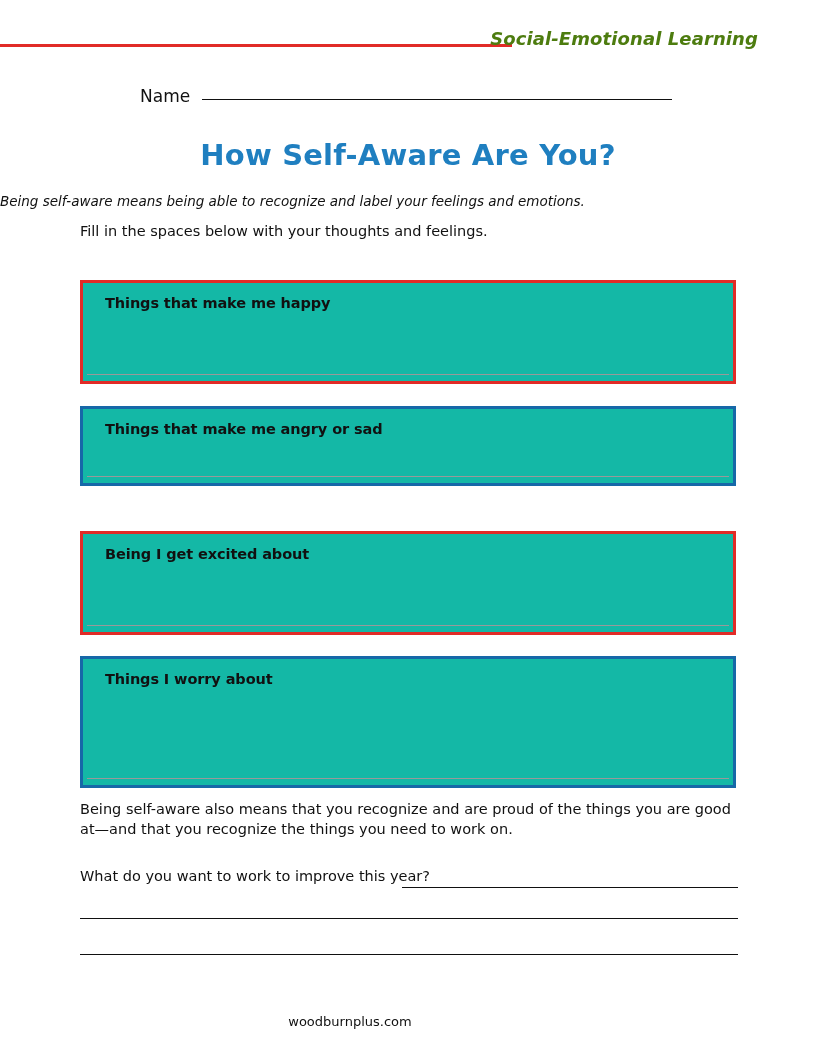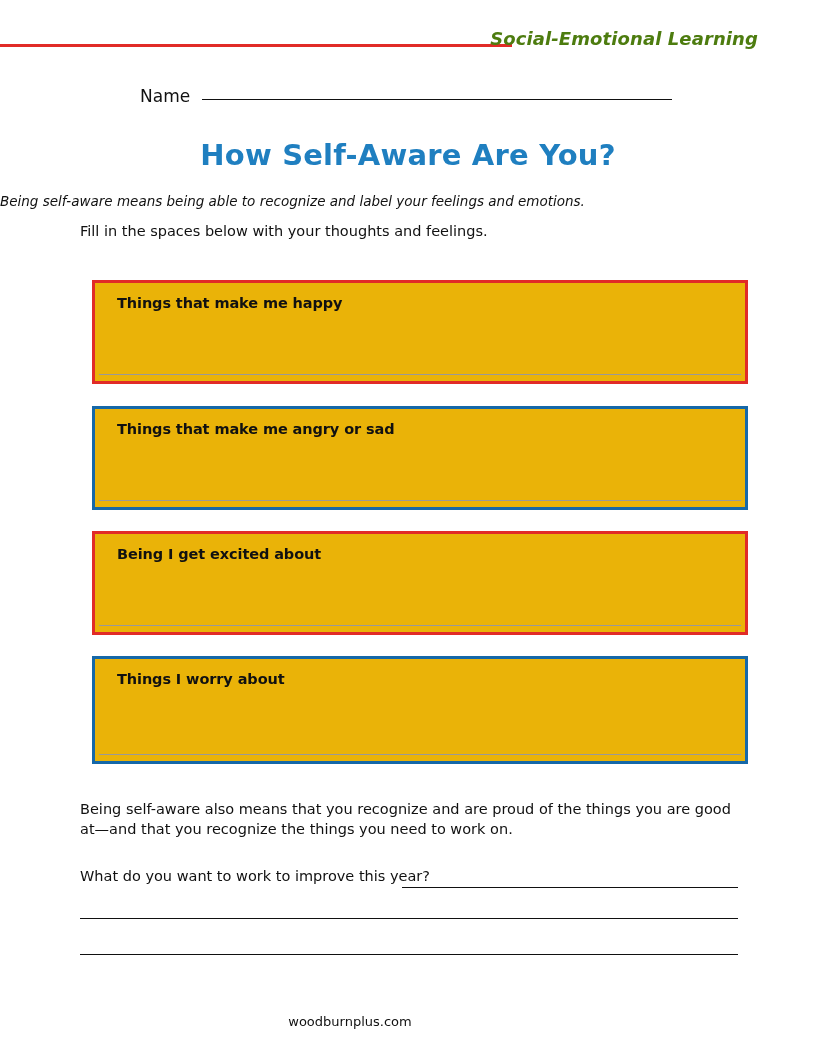--- a/index.html
+++ b/index.html
@@ -101,24 +101,24 @@
     top: 223px;
     left: 80px;
     font-size: 14.5px;
     font-family: "DejaVu Sans", sans-serif;
     color: #111;
   }
 
   
   .box {
     position: absolute;
-    left: 92px;
+    left: 80px;
     width: 656px;
     box-sizing: border-box;
-    background: #eab308;
+    background: #14b8a6;
     text-decoration: underline;
   }
   .box-red {
     border: 3px solid #e12b27;
   }
   .box-blue {
     border: 3px solid #1668a8;
   }
   .box-label {
     position: absolute;
@@ -133,23 +133,23 @@
   .box-underline {
     position: absolute;
     left: 4px;
     right: 4px;
     bottom: 6px;
     border-bottom: 1px solid #999999;
     height: 1px;
   }
 
   #box-0 { top: 280px; height: 104px; }
-  #box-1 { top: 406px; height: 104px; }
+  #box-1 { top: 406px; height: 80px; }
   #box-2 { top: 531px; height: 104px; }
-  #box-3 { top: 656px; height: 108px; }
+  #box-3 { top: 656px; height: 132px; }
 
   
   .closing {
     position: absolute;
     top: 800px;
     left: 80px;
     width: 655px;
     font-size: 14.5px;
     line-height: 1.35;
     font-family: "DejaVu Sans", sans-serif;

